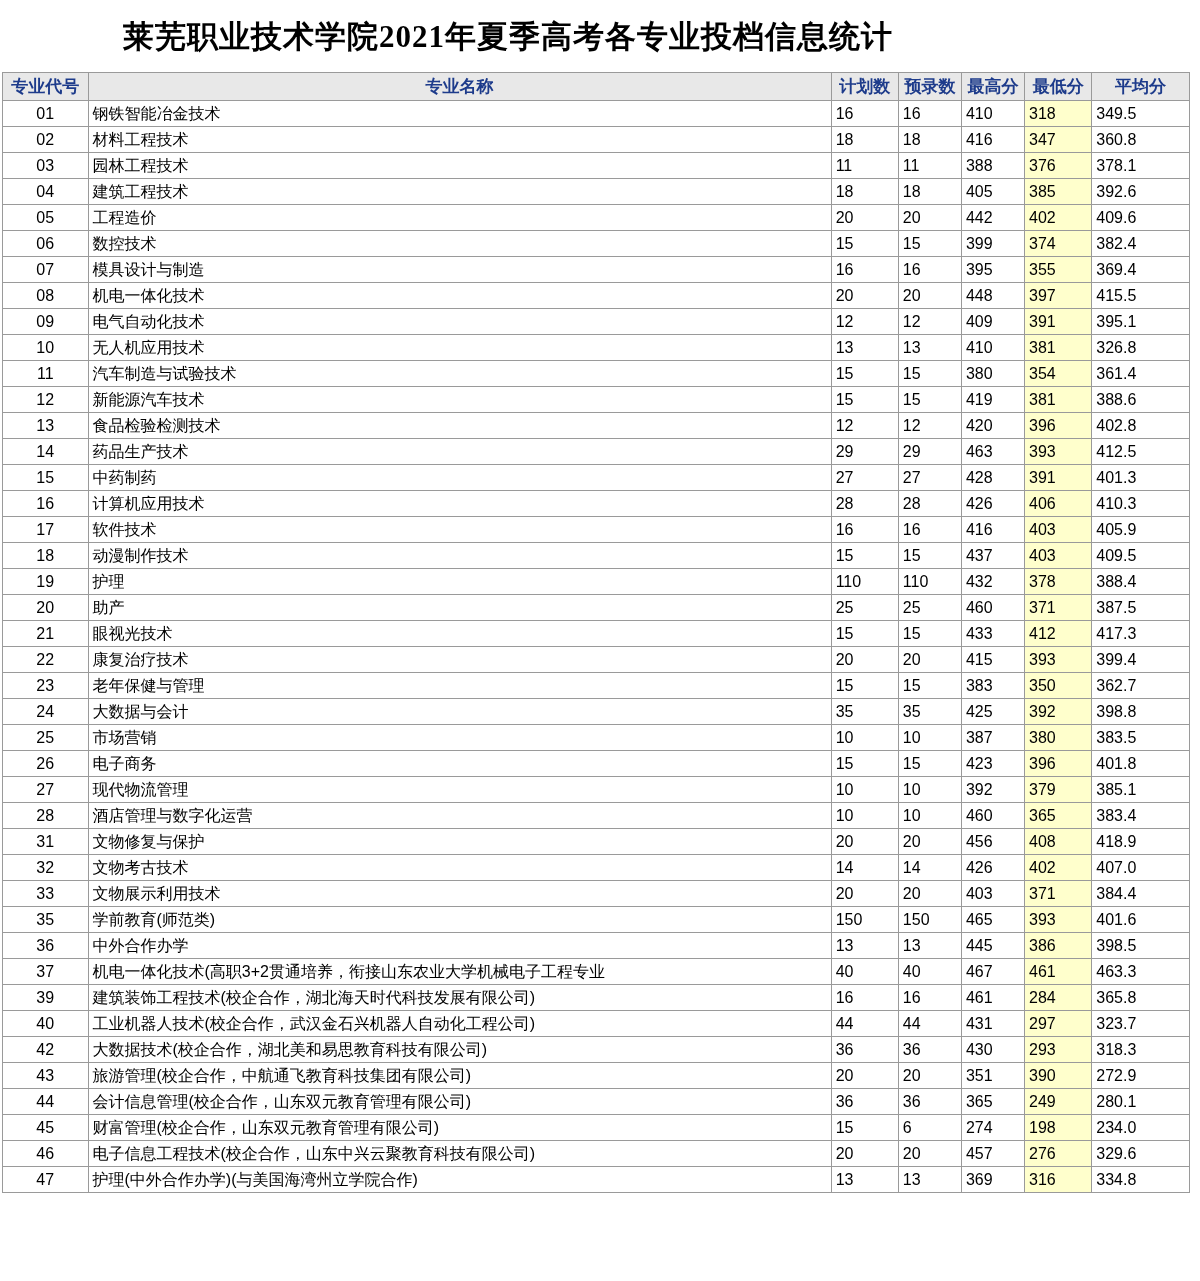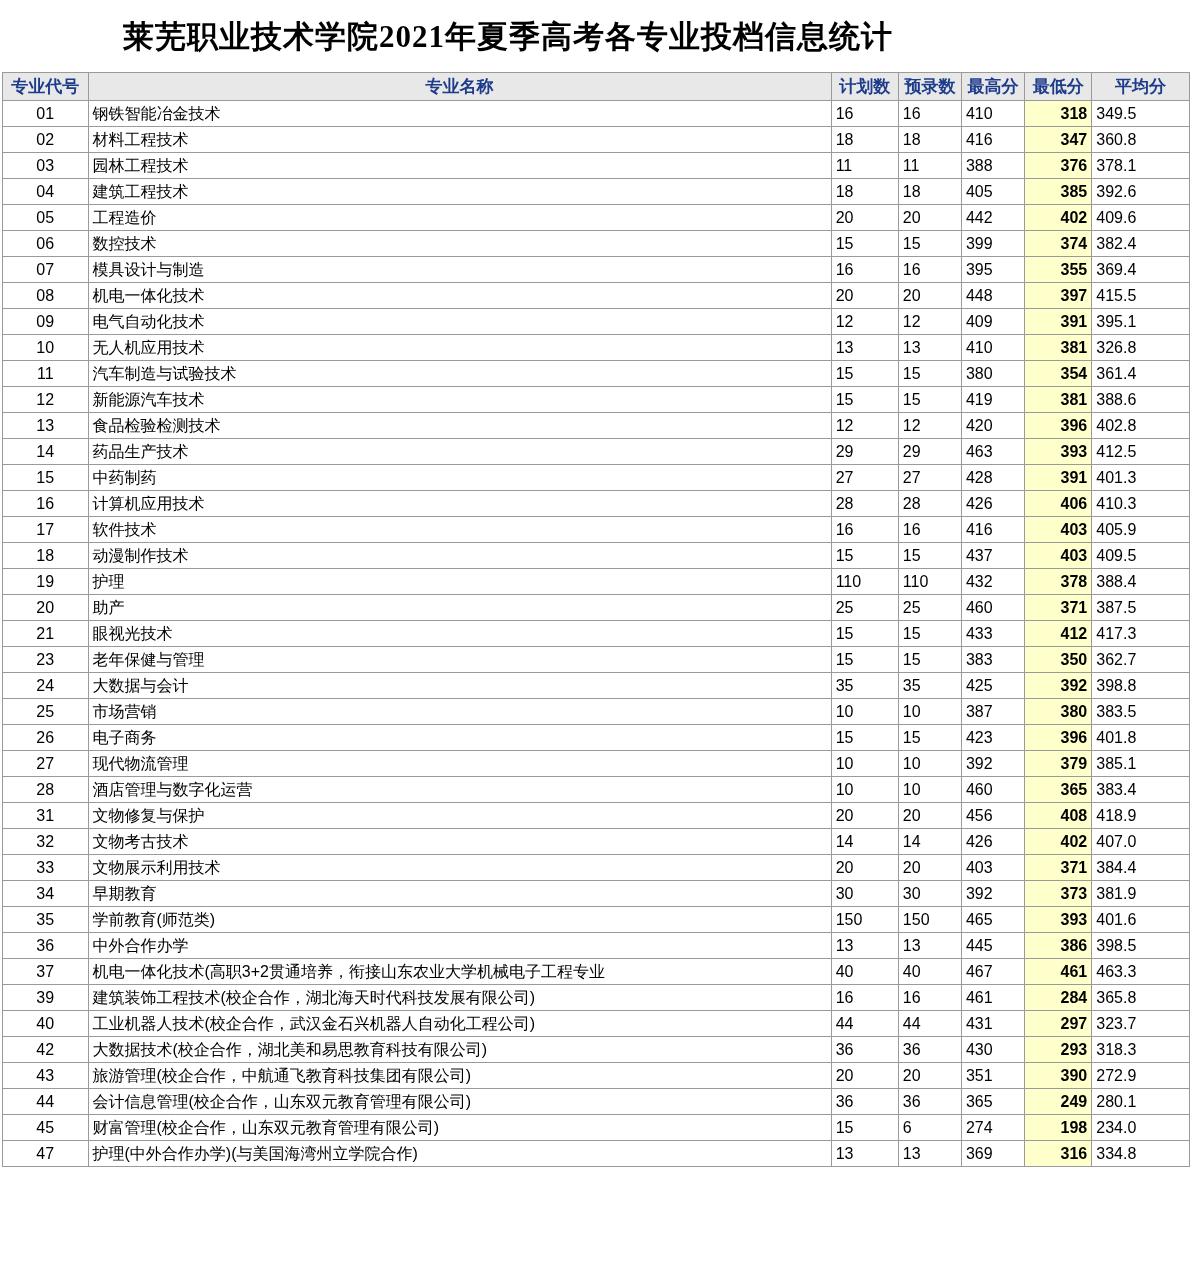--- a/index.html
+++ b/index.html
@@ -70,23 +70,22 @@
     text-align: left;
     padding-left: 10px;
     color: #000;
   }
   td.num {
     text-align: left;
     padding-left: 6px;
   }
   td.min {
     background: #ffffcc;
-    text-align: right;
+    text-align: left;
     padding-left: 6px;
-    font-weight: bold;
   }
   tbody tr:nth-child(n) td { background-clip: padding-box; }
 </style>
 </head>
 <body>
 
 <div class="page">
 
   <div class="title">莱芜职业技术学院2021年夏季高考各专业投档信息统计</div>
 
@@ -295,20 +294,29 @@
         <tr>
           <td class="code">21</td>
           <td class="name">眼视光技术</td>
           <td class="num">15</td>
           <td class="num">15</td>
           <td class="num">433</td>
           <td class="min">412</td>
           <td class="num">417.3</td>
         </tr>
         <tr>
+          <td class="code">22</td>
+          <td class="name">康复治疗技术</td>
+          <td class="num">20</td>
+          <td class="num">20</td>
+          <td class="num">415</td>
+          <td class="min">393</td>
+          <td class="num">399.4</td>
+        </tr>
+        <tr>
           <td class="code">23</td>
           <td class="name">老年保健与管理</td>
           <td class="num">15</td>
           <td class="num">15</td>
           <td class="num">383</td>
           <td class="min">350</td>
           <td class="num">362.7</td>
         </tr>
         <tr>
           <td class="code">24</td>
@@ -376,29 +384,20 @@
         <tr>
           <td class="code">33</td>
           <td class="name">文物展示利用技术</td>
           <td class="num">20</td>
           <td class="num">20</td>
           <td class="num">403</td>
           <td class="min">371</td>
           <td class="num">384.4</td>
         </tr>
         <tr>
-          <td class="code">34</td>
-          <td class="name">早期教育</td>
-          <td class="num">30</td>
-          <td class="num">30</td>
-          <td class="num">392</td>
-          <td class="min">373</td>
-          <td class="num">381.9</td>
-        </tr>
-        <tr>
           <td class="code">35</td>
           <td class="name">学前教育(师范类)</td>
           <td class="num">150</td>
           <td class="num">150</td>
           <td class="num">465</td>
           <td class="min">393</td>
           <td class="num">401.6</td>
         </tr>
         <tr>
           <td class="code">36</td>
@@ -466,20 +465,29 @@
         <tr>
           <td class="code">45</td>
           <td class="name">财富管理(校企合作，山东双元教育管理有限公司)</td>
           <td class="num">15</td>
           <td class="num">6</td>
           <td class="num">274</td>
           <td class="min">198</td>
           <td class="num">234.0</td>
         </tr>
         <tr>
+          <td class="code">46</td>
+          <td class="name">电子信息工程技术(校企合作，山东中兴云聚教育科技有限公司)</td>
+          <td class="num">20</td>
+          <td class="num">20</td>
+          <td class="num">457</td>
+          <td class="min">276</td>
+          <td class="num">329.6</td>
+        </tr>
+        <tr>
           <td class="code">47</td>
           <td class="name">护理(中外合作办学)(与美国海湾州立学院合作)</td>
           <td class="num">13</td>
           <td class="num">13</td>
           <td class="num">369</td>
           <td class="min">316</td>
           <td class="num">334.8</td>
         </tr>
       </tbody>
   </table>

